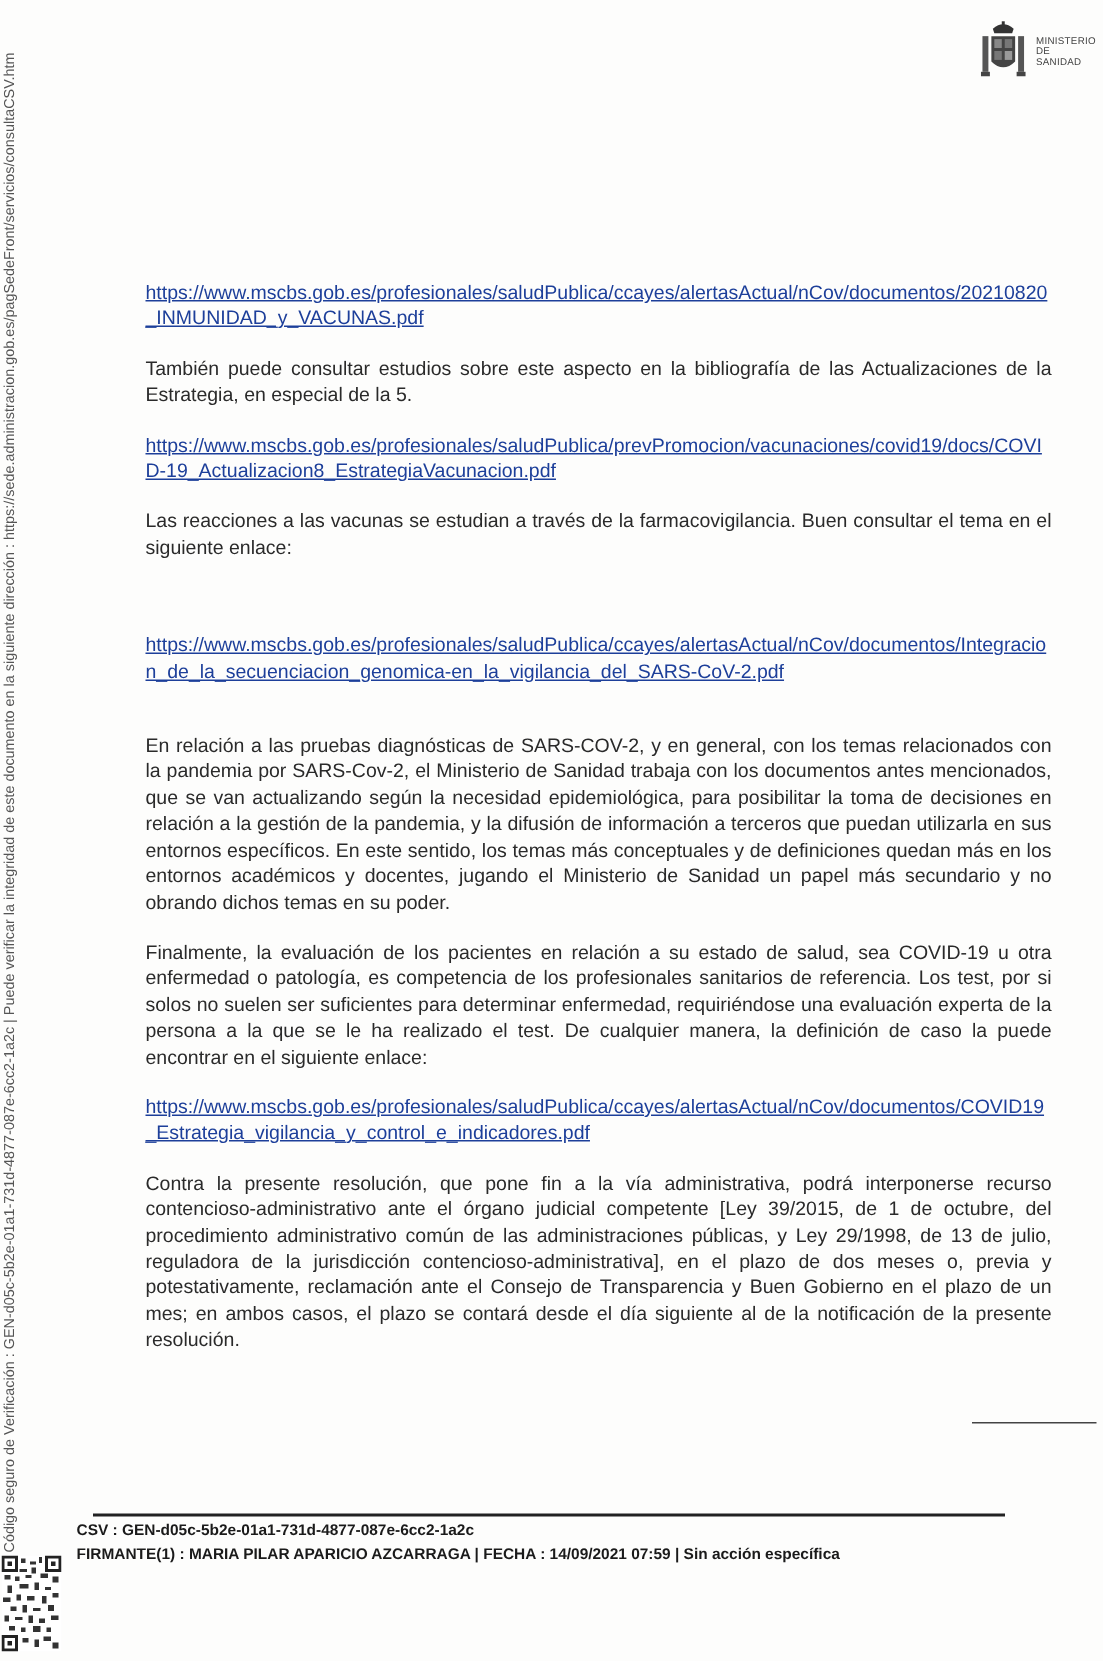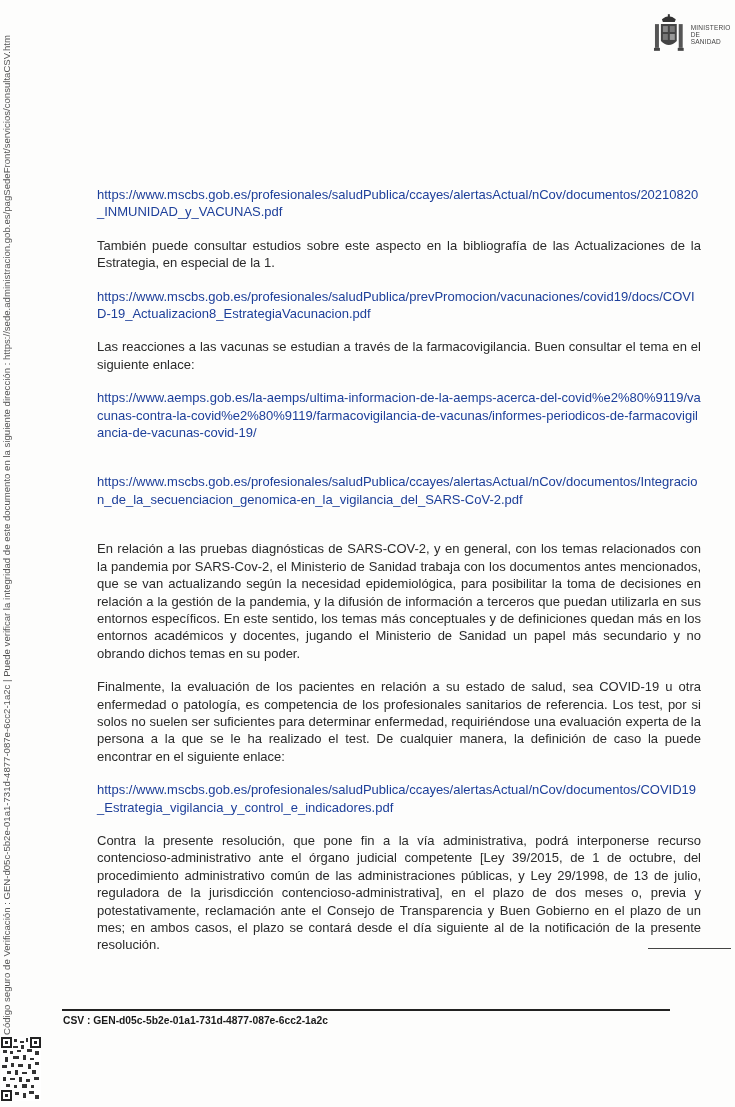--- a/index.html
+++ b/index.html
@@ -25,31 +25,31 @@
     display: flex; align-items: center;
   }
   .logo svg { width: 34px; height: 42px; }
   .logo-text { font-size: 6.5px; line-height: 7px; color: #444; margin-left: 5px; letter-spacing: 0.2px; }
   .content {
     position: absolute; left: 97px; top: 186px; width: 604px;
     font-size: 13px; line-height: 17.4px;
   }
   .content p { margin: 0; text-align: justify; }
   .content a, .content .link {
-    color: #1d3f9a; word-break: break-all; display: block;
+    color: #1d3f9a; text-decoration: underline; word-break: break-all; display: block;
   }
   .gap-s { height: 16px; }
   .rule-right {
     position: absolute; left: 648px; top: 948px; width: 83px; height: 1px; background: #444;
   }
   .rule-footer {
     position: absolute; left: 62px; top: 1009px; width: 608px; height: 1.5px; background: #222;
   }
   .footer {
-    position: absolute; left: 63px; top: 1013px; font-size: 10.3px; line-height: 16px;
+    position: absolute; left: 51px; top: 1013px; font-size: 10.3px; line-height: 16px;
     font-weight: bold; color: #1a1a1a; white-space: nowrap;
   }
   .qr {
     position: absolute; left: 1px; top: 1037px; width: 40px; height: 64px;
   }
 </style>
 </head>
 <body>
 
 <div class="side-text">
@@ -72,46 +72,46 @@
   </svg>
   <div class="logo-text">
     <div>MINISTERIO</div>
     <div>DE SANIDAD</div>
   </div>
 </div>
 
 <div class="content">
   <a class="link">https://www.mscbs.gob.es/profesionales/saludPublica/ccayes/alertasActual/nCov/documentos/20210820_INMUNIDAD_y_VACUNAS.pdf</a>
   <div class="gap-s"></div>
-  <p>También puede consultar estudios sobre este aspecto en la bibliografía de las Actualizaciones de la Estrategia, en especial de la 1.</p>
+  <p>También puede consultar estudios sobre este aspecto en la bibliografía de las Actualizaciones de la Estrategia, en especial de la 5.</p>
   <div class="gap-s"></div>
   <a class="link">https://www.mscbs.gob.es/profesionales/saludPublica/prevPromocion/vacunaciones/covid19/docs/COVID-19_Actualizacion8_EstrategiaVacunacion.pdf</a>
   <div class="gap-s"></div>
   <p>Las reacciones a las vacunas se estudian a través de la farmacovigilancia. Buen consultar el tema en el siguiente enlace:</p>
   <div class="gap-s"></div>
-  <a class="link">https://www.aemps.gob.es/la-aemps/ultima-informacion-de-la-aemps-acerca-del-covid%e2%80%9119/vacunas-contra-la-covid%e2%80%9119/farmacovigilancia-de-vacunas/informes-periodicos-de-farmacovigilancia-de-vacunas-covid-19/</a>
   <div class="gap-s"></div>
   <div class="gap-s"></div>
   <a class="link">https://www.mscbs.gob.es/profesionales/saludPublica/ccayes/alertasActual/nCov/documentos/Integracion_de_la_secuenciacion_genomica-en_la_vigilancia_del_SARS-CoV-2.pdf</a>
   <div class="gap-s"></div>
   <div class="gap-s"></div>
   <p>En relación a las pruebas diagnósticas de SARS-COV-2, y en general, con los temas relacionados con la pandemia por SARS-Cov-2, el Ministerio de Sanidad trabaja con los documentos antes mencionados, que se van actualizando según la necesidad epidemiológica, para posibilitar la toma de decisiones en relación a la gestión de la pandemia, y la difusión de información a terceros que puedan utilizarla en sus entornos específicos. En este sentido, los temas más conceptuales y de definiciones quedan más en los entornos académicos y docentes, jugando el Ministerio de Sanidad un papel más secundario y no obrando dichos temas en su poder.</p>
   <div class="gap-s"></div>
   <p>Finalmente, la evaluación de los pacientes en relación a su estado de salud, sea COVID-19 u otra enfermedad o patología, es competencia de los profesionales sanitarios de referencia. Los test, por si solos no suelen ser suficientes para determinar enfermedad, requiriéndose una evaluación experta de la persona a la que se le ha realizado el test. De cualquier manera, la definición de caso la puede encontrar en el siguiente enlace:</p>
   <div class="gap-s"></div>
   <a class="link">https://www.mscbs.gob.es/profesionales/saludPublica/ccayes/alertasActual/nCov/documentos/COVID19_Estrategia_vigilancia_y_control_e_indicadores.pdf</a>
   <div class="gap-s"></div>
   <p>Contra la presente resolución, que pone fin a la vía administrativa, podrá interponerse recurso contencioso-administrativo ante el órgano judicial competente [Ley 39/2015, de 1 de octubre, del procedimiento administrativo común de las administraciones públicas, y Ley 29/1998, de 13 de julio, reguladora de la jurisdicción contencioso-administrativa], en el plazo de dos meses o, previa y potestativamente, reclamación ante el Consejo de Transparencia y Buen Gobierno en el plazo de un mes; en ambos casos, el plazo se contará desde el día siguiente al de la notificación de la presente resolución.</p>
 </div>
 
 <div class="rule-right"></div>
 <div class="rule-footer"></div>
 
 <div class="footer">
   <div>CSV : GEN-d05c-5b2e-01a1-731d-4877-087e-6cc2-1a2c</div>
+  <div>FIRMANTE(1) : MARIA PILAR APARICIO AZCARRAGA | FECHA : 14/09/2021 07:59 | Sin acción específica</div>
 </div>
 
 <svg class="qr" viewBox="0 0 40 64">
   <rect x="0" y="0" width="40" height="64" fill="#fff"></rect>
   <rect x="1" y="1" width="9" height="9" fill="none" stroke="#222" stroke-width="2"></rect>
   <rect x="4" y="4" width="3" height="3" fill="#222"></rect>
   <rect x="30" y="1" width="9" height="9" fill="none" stroke="#222" stroke-width="2"></rect>
   <rect x="33" y="4" width="3" height="3" fill="#222"></rect>
   <rect x="1" y="54" width="9" height="9" fill="none" stroke="#222" stroke-width="2"></rect>
   <rect x="4" y="57" width="3" height="3" fill="#222"></rect>

